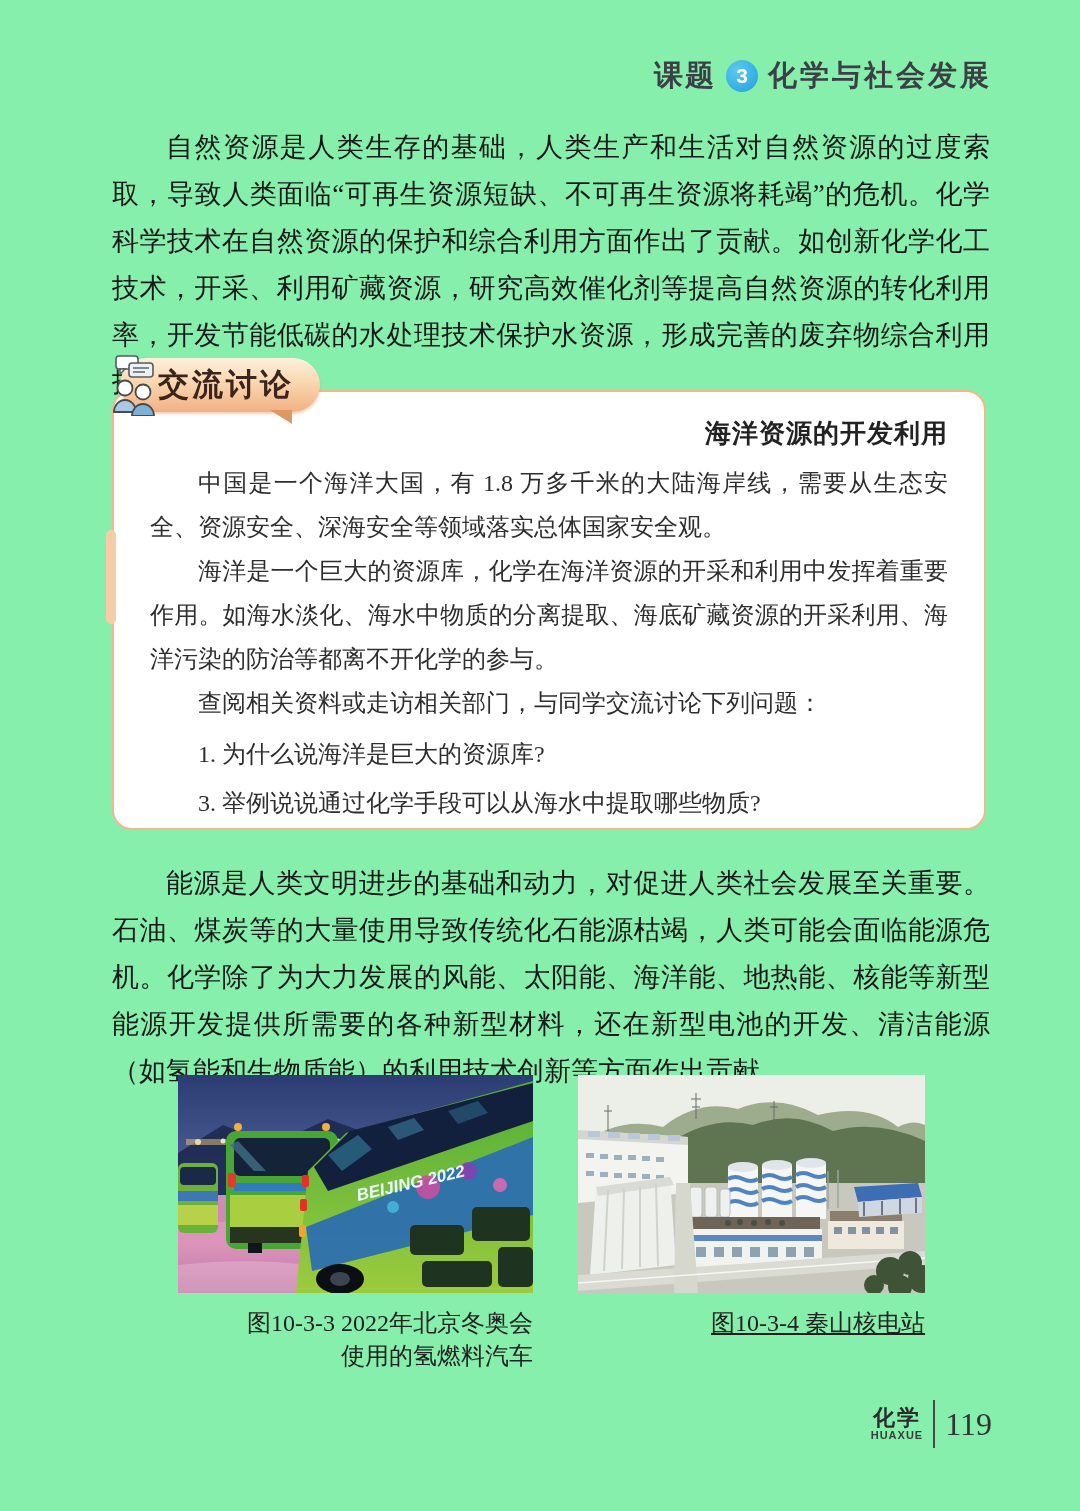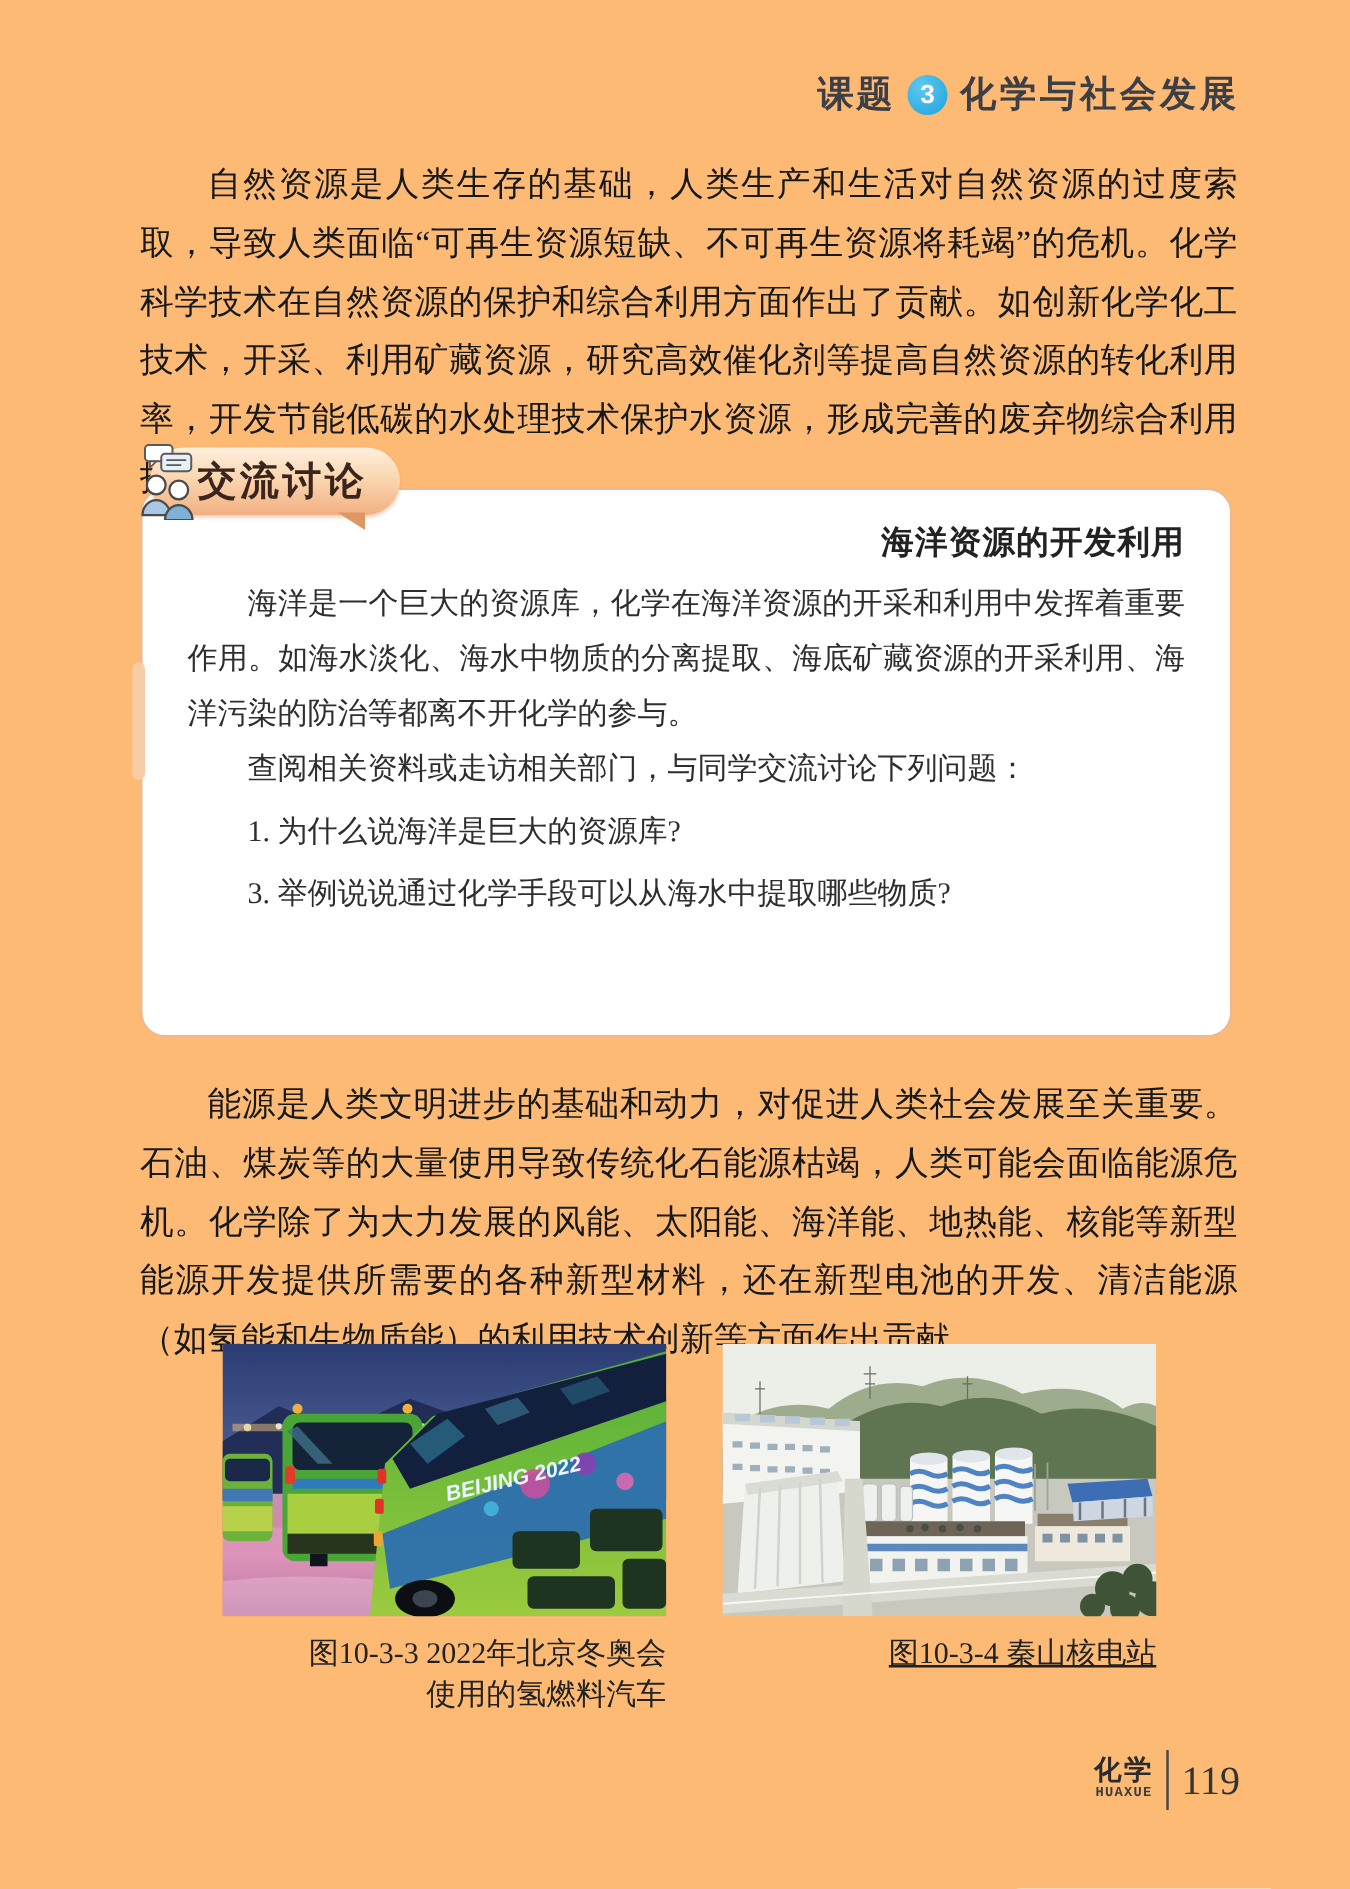--- a/index.html
+++ b/index.html
@@ -1,19 +1,19 @@
 <!DOCTYPE html>
 <html><head>
 <meta charset="utf-8">
 <style>
   * { margin:0; padding:0; box-sizing:border-box; }
   html,body { background:#ffffff; }
   .page {
     position:relative; width:1080px; height:1511px; margin:0 auto;
-    background:#fdba74; overflow:hidden;
+    background:#86efac; overflow:hidden;
     font-family:"Liberation Serif", serif; color:#1f1f1f;
   }
   
   .header {
     position:absolute; top:56px; right:88px;
     display:flex; align-items:center; gap:10px;
     font-family:"Liberation Sans", sans-serif;
   }
   .header .lesson { font-size:29px; font-weight:bold; color:#3d3f46; letter-spacing:2px; }
   .header .num-circle {
@@ -81,21 +81,21 @@
   .figure .photo { display:block; width:100%; height:218px; }
   .caption {
     margin-top:14px; text-align:right; font-size:24px; line-height:33px; color:#222;
   }
 
   
   .footer {
     position:absolute; top:1400px; right:88px;
     display:flex; align-items:center; gap:10px;
   }
-  .footer .brand { text-align:center; font-family:Liberation Mono, monospace; }
+  .footer .brand { text-align:center; font-family:Liberation Sans, sans-serif; }
   .footer .brand .cn { font-size:22px; font-weight:bold; color:#2c2c2c; letter-spacing:2px; line-height:22px; }
   .footer .brand .py { font-size:11px; font-weight:bold; color:#3c3c3c; letter-spacing:1px; line-height:13px; }
   .footer .divider { width:2px; height:48px; background:#4a4a4a; }
   .footer .pagenum { font-size:32px; color:#333; }
 </style>
 </head>
 <body>
 
 <div class="page">
 
@@ -123,20 +123,21 @@
         <line x1="21" y1="18" x2="33" y2="18" stroke="#5a5a5a" stroke-width="1.4"></line>
         <circle cx="13" cy="34" r="7.5" fill="#ffffff" stroke="#4a4a4a" stroke-width="1.8"></circle>
         <path d="M2,58 a11,12 0 0 1 22,0 Z" fill="#a9c8e4" stroke="#4a4a4a" stroke-width="1.8"></path>
         <circle cx="31" cy="38" r="7.5" fill="#ffffff" stroke="#4a4a4a" stroke-width="1.8"></circle>
         <path d="M20,62 a11,12 0 0 1 22,0 Z" fill="#7fb0d6" stroke="#4a4a4a" stroke-width="1.8"></path>
       </svg>
     </div>
 
     <div class="disc-inner">
       <div class="disc-title">海洋资源的开发利用</div>
+      <p class="disc-p">中国是一个海洋大国，有 1.8 万多千米的大陆海岸线，需要从生态安全、资源安全、深海安全等领域落实总体国家安全观。</p>
       <p class="disc-p">海洋是一个巨大的资源库，化学在海洋资源的开采和利用中发挥着重要作用。如海水淡化、海水中物质的分离提取、海底矿藏资源的开采利用、海洋污染的防治等都离不开化学的参与。</p>
       <p class="disc-p">查阅相关资料或走访相关部门，与同学交流讨论下列问题：</p>
       <p class="disc-q">1. 为什么说海洋是巨大的资源库?</p>
       <p class="disc-q">3. 举例说说通过化学手段可以从海水中提取哪些物质?</p>
     </div>
   </div>
 
   <p class="para para-energy">能源是人类文明进步的基础和动力，对促进人类社会发展至关重要。石油、煤炭等的大量使用导致传统化石能源枯竭，人类可能会面临能源危机。化学除了为大力发展的风能、太阳能、海洋能、地热能、核能等新型能源开发提供所需要的各种新型材料，还在新型电池的开发、清洁能源（如氢能和生物质能）的利用技术创新等方面作出贡献。</p>
 
   <div class="figure f1">

